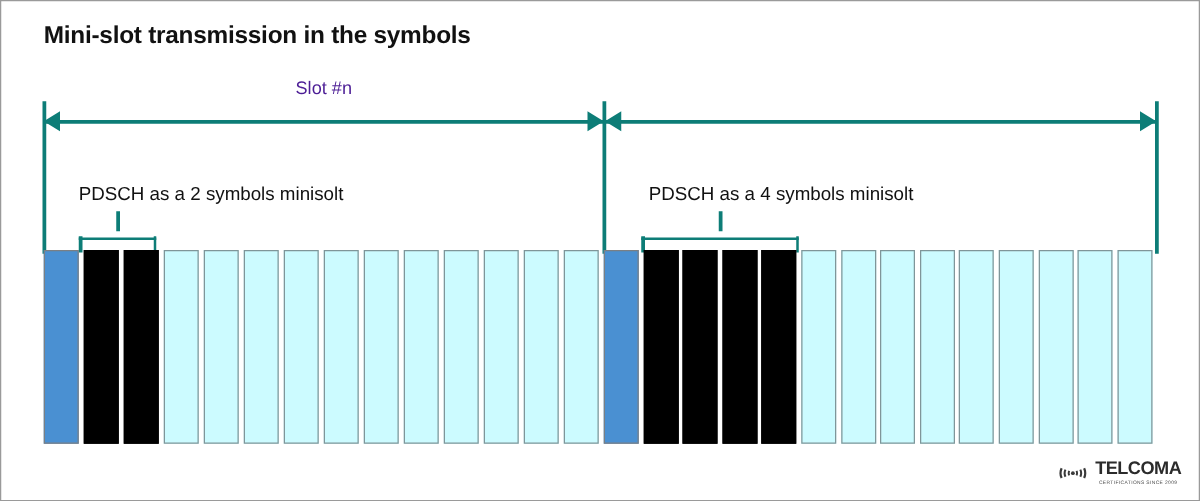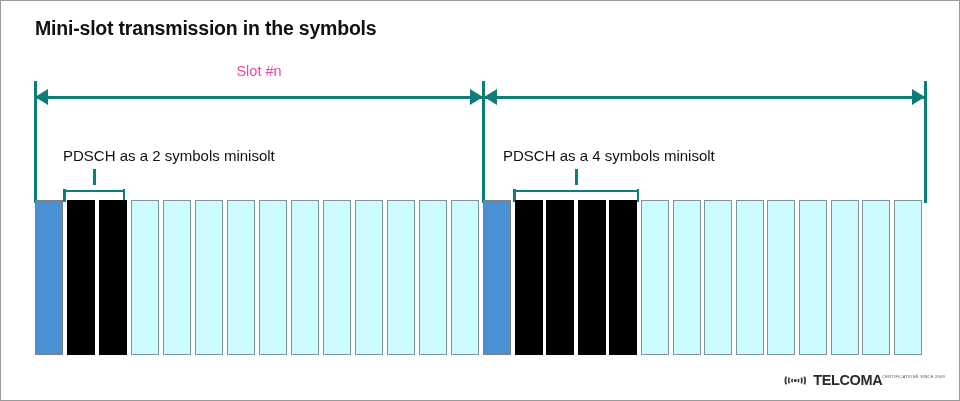--- a/index.html
+++ b/index.html
@@ -67,34 +67,34 @@
   #span-n  { left: 34px;  top: 85px; width: 448px; }
   #span-1  { left: 483px; top: 85px; width: 441px; }
 
   .slot-label {
     position: absolute;
     top: -23px;
     left: 0;
     right: 0;
     text-align: center;
     font-size: 14.5px;
-    color: #ec4899;
+    color: #4c1d95;
     white-space: nowrap;
   }
 
   
   .pdsch-label {
     position: absolute;
     font-size: 15px;
     color: #111111;
     white-space: nowrap;
     text-align: right;
   }
   #pdsch-label-n { left: 62px;  top: 146px; }
-  #pdsch-label-1 { left: 502px; top: 146px; }
+  #pdsch-label-1 { left: 518px; top: 146px; }
 
   .bracket {
     position: absolute;
     height: 27px;
   }
   .bracket-bar {
     position: absolute;
     left: 0;
     right: 0;
     bottom: 10px;
@@ -145,21 +145,21 @@
     position: absolute;
     right: 14px;
     bottom: 12px;
     display: flex;
     align-items: center;
     gap: 3px;
   }
   #logo-wave { display: block; }
   #logo-text-wrap {
     display: flex;
-    flex-direction: row;
+    flex-direction: column;
     align-items: stretch;
     line-height: 1;
   }
   #logo-name {
     font-size: 14.5px;
     font-weight: bold;
     letter-spacing: -0.4px;
     color: #2b2b2b;
   }
   #logo-tag {

